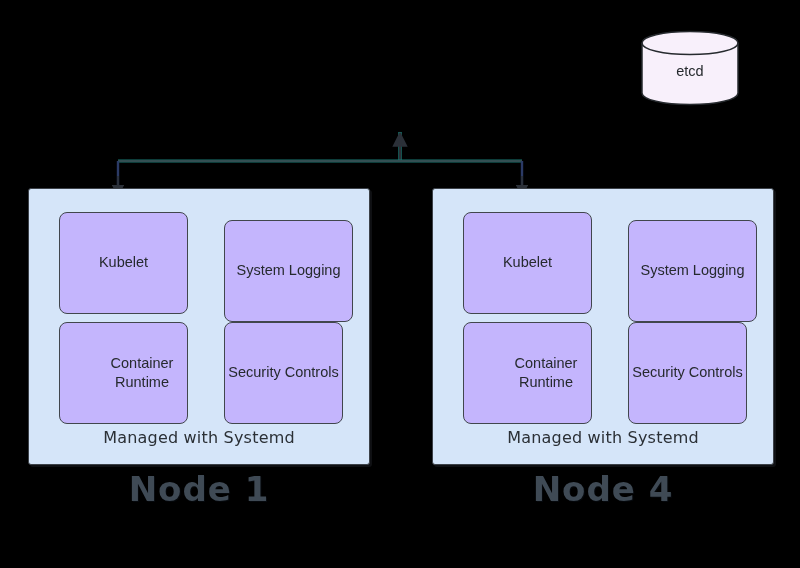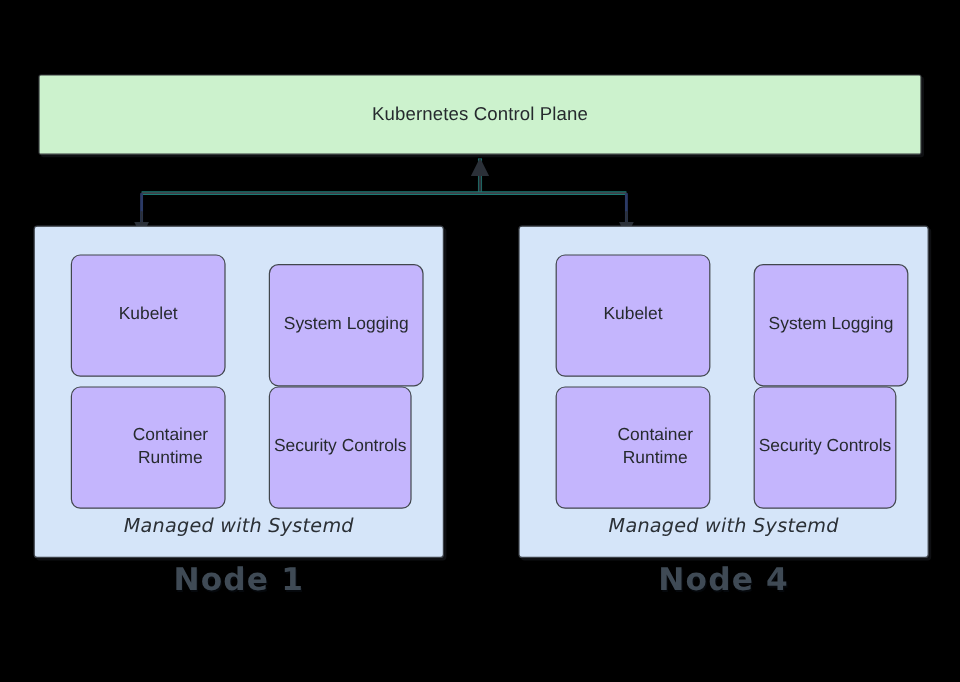--- a/index.html
+++ b/index.html
@@ -116,45 +116,48 @@
   .managed-label {
     position: absolute;
     left: 0;
     top: 240px;
     width: 342px;
     text-align: center;
     font-size: 16px;
     color: #2b3036;
     font-family: "DejaVu Sans", sans-serif;
     letter-spacing: 0.2px;
-    font-style: italic;
   }
   .node-title {
     position: absolute;
     top: 281px;
     width: 342px;
     left: 0;
     text-align: center;
-    font-size: 26px;
+    font-size: 34px;
     font-weight: bold;
     color: #3f4a55;
     font-family: "DejaVu Sans", sans-serif;
     letter-spacing: 1px;
     text-shadow: 1px 1px 0 rgba(10,14,22,0.55);
   }
 </style>
 </head>
 <body>
 
 <div id="canvas">
 
-  <div class="control-plane">
-    <div class="control-plane-label">Kubernetes Control Plane</div>
+
+  <div class="etcd">
+    <svg width="100" height="76" viewBox="0 0 100 76">
+      <path d="M2,13 C2,6.2 23.4,1.5 50,1.5 C76.6,1.5 98,6.2 98,13 L98,63 C98,69.8 76.6,74.5 50,74.5 C23.4,74.5 2,69.8 2,63 Z" fill="#f8f0fb" stroke="#262a2e" stroke-width="1.5"></path>
+      <path d="M2,13 C2,19.8 23.4,24.5 50,24.5 C76.6,24.5 98,19.8 98,13" fill="none" stroke="#262a2e" stroke-width="1.5"></path>
+    </svg>
+    <div class="etcd-label">etcd</div>
   </div>
-
 
   <svg class="wires">
     <defs>
       <marker id="arrow-dark" viewBox="0 0 10 10" refX="9" refY="5" markerWidth="7" markerHeight="7" orient="auto-start-reverse">
         <path d="M 0 0 L 10 5 L 0 10 z" fill="#2b3038"></path>
       </marker>
       <marker id="arrow-thin" viewBox="0 0 10 10" refX="9" refY="5" markerWidth="6" markerHeight="6" orient="auto-start-reverse">
         <path d="M 0 0 L 10 5 L 0 10 z" fill="#2b3038"></path>
       </marker>
     </defs>

